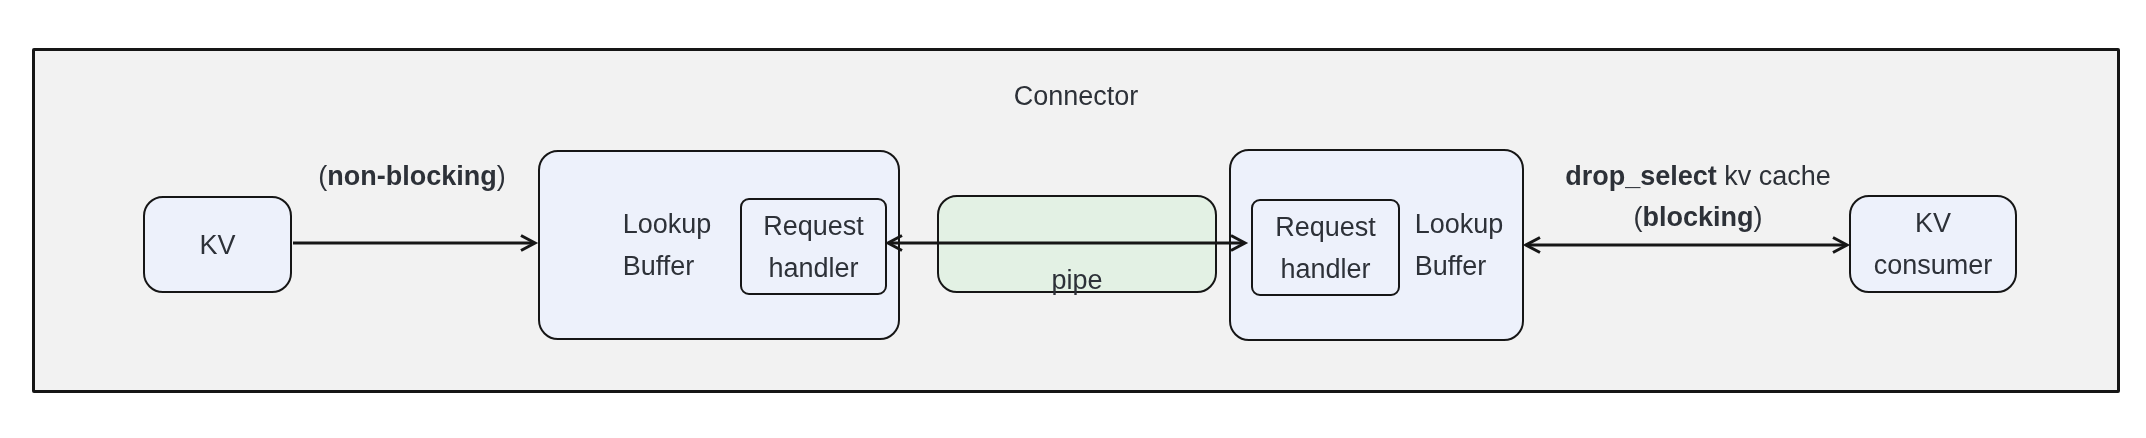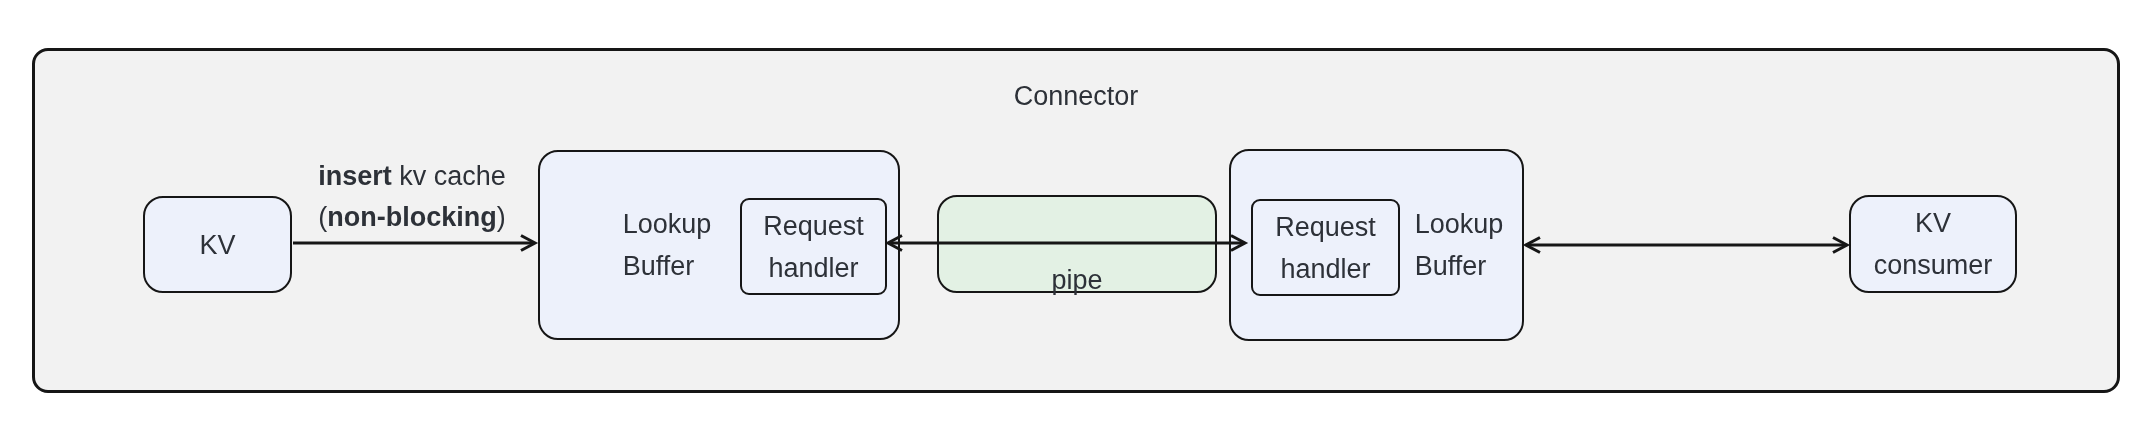--- a/index.html
+++ b/index.html
@@ -21,21 +21,21 @@
     height: 438px;
     overflow: hidden;
     background: #ffffff;
   }
   .container {
     position: absolute;
     left: 32px; top: 48px;
     width: 2088px; height: 345px;
     background: var(--container-fill);
     border: 3px solid var(--border);
-    border-radius: 16px;
+    border-radius: 2px;
   }
   .title {
     position: absolute;
     left: 0; right: 0; top: 24px;
     text-align: center;
     font-size: 27px;
     line-height: 42px;
     color: var(--text);
   }
   .node {
@@ -145,24 +145,27 @@
       <div>Buffer</div>
     </div>
   </div>
 
   <div class="node centered kv-consumer">
     <div>KV</div>
     <div>consumer</div>
   </div>
 
   <div class="edge-label edge-label-insert">
-    <div><b>insert</b><span> kv cache</span></div>
     <div><span>(</span><b>non-blocking</b><span>)</span></div>
   </div>
 
+  <div class="edge-label edge-label-drop">
+    <div><b>drop_select</b><span> kv cache</span></div>
+    <div><span>(</span><b>blocking</b><span>)</span></div>
+  </div>
 
   <svg class="arrows" viewBox="0 0 2146 438" xmlns="http://www.w3.org/2000/svg">
 
     <g>
       <line x1="293" y1="243" x2="533" y2="243"></line>
       <path d="M521,235.5 L535,243 L521,250.5"></path>
     </g>
 
     <g>
       <line x1="890" y1="243" x2="1243" y2="243"></line>

